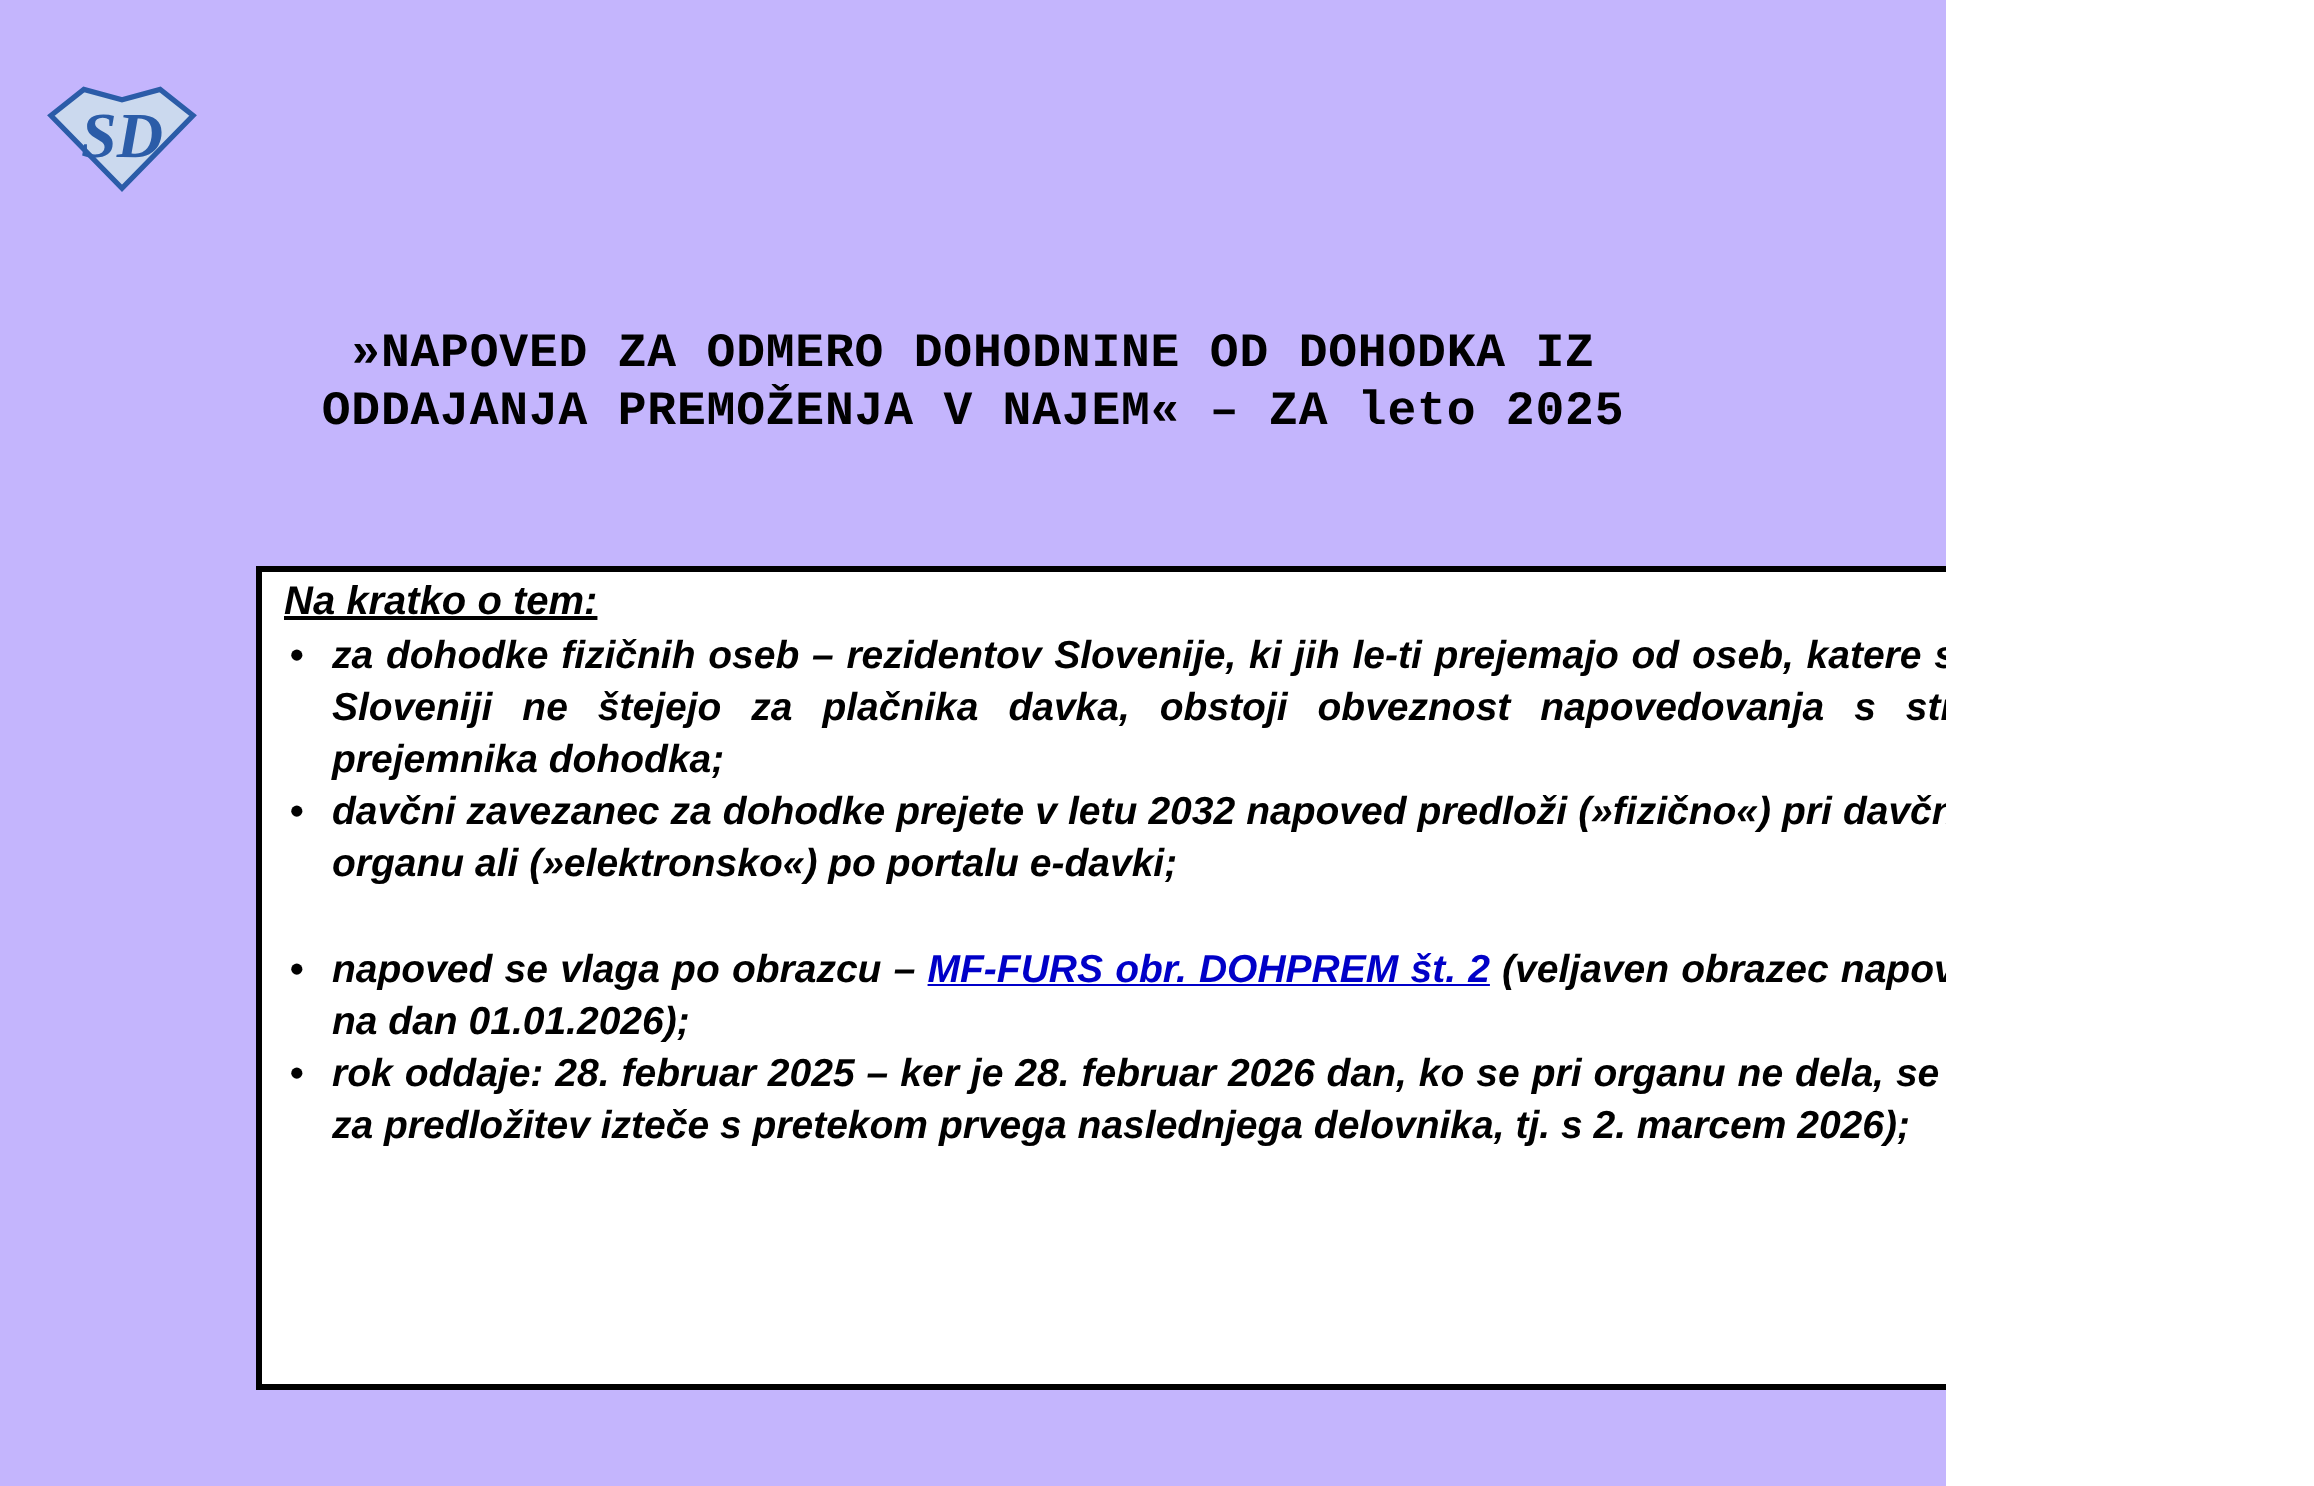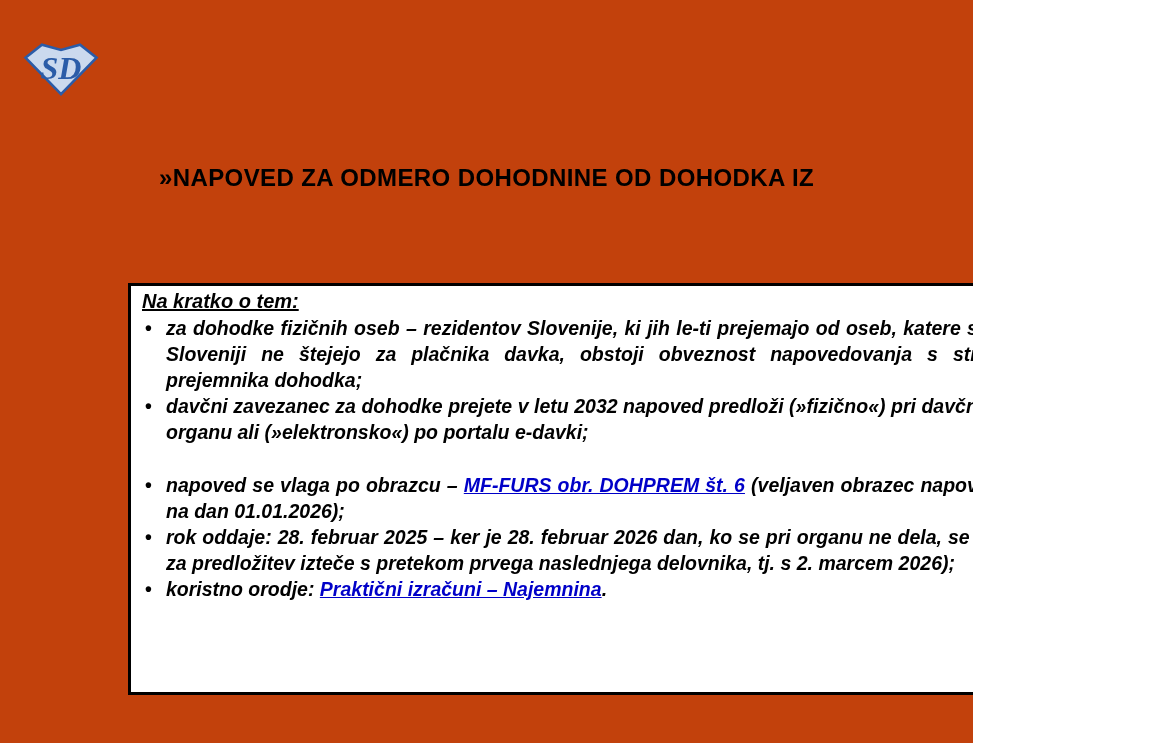--- a/index.html
+++ b/index.html
@@ -1,20 +1,20 @@
 <!DOCTYPE html>
 <html><head>
 <meta charset="utf-8">
 <style>
   html, body { margin: 0; padding: 0; background: #ffffff; }
   .page {
     position: relative;
     width: 973px;
     height: 743px;
-    background: #c2410c;
+    background: #c4b5fd;
     color: #000000;
     font-family: "Liberation Sans", sans-serif;
     overflow: hidden;
     --link-blue: #0000C8;
     --logo-blue: #2B5CA8;
     --logo-fill: #CBD9EE;
   }
 
   
   .logo { position: absolute; left: 22px; top: 40px; width: 78px; height: 58px; }
@@ -25,21 +25,21 @@
     font-family: "Liberation Serif", serif;
     font-size: 37px; font-style: italic; font-weight: bold;
   }
 
   
   .title {
     position: absolute; top: 163px; left: 0; width: 100%;
     margin: 0; text-align: center;
     font-size: 24px; font-weight: bold; line-height: 29px; letter-spacing: 0.4px;
   }
-  .title span { display: block; }
+  .title span { display: block; font-family: Liberation Mono, monospace; }
 
   
   .info-box {
     position: absolute; left: 128px; top: 283px;
     width: 902px; height: 412px;
     box-sizing: border-box;
     border: 3px solid #000000;
     padding: 2px 21px 0 7px;
     background: #ffffff;
   }
@@ -79,46 +79,44 @@
 
   <div class="logo">
     <svg viewBox="0 0 90 64">
       <polygon points="4,19 23,4 45,10 67,4 86,19 45,61"></polygon>
       <text x="45" y="43" text-anchor="middle">SD</text>
     </svg>
   </div>
 
   <h1 class="title">
     <span>»NAPOVED ZA ODMERO DOHODNINE OD DOHODKA IZ</span>
+    <span>ODDAJANJA PREMOŽENJA V NAJEM« – ZA leto 2025</span>
   </h1>
 
   <div class="info-box">
     <p class="box-heading">Na kratko o tem:</p>
     <ul class="bullets">
 
       <li>
         <span>za dohodke fizičnih oseb – rezidentov Slovenije, ki jih le-ti prejemajo od oseb, katere se v Sloveniji ne štejejo za plačnika davka, obstoji obveznost napovedovanja s strani prejemnika dohodka;</span>
       </li>
 
       <li>
         <span>davčni zavezanec za dohodke prejete v letu 2032 napoved predloži (»fizično«) pri davčnem organu ali (»elektronsko«) po portalu e-davki;</span>
       </li>
 
       <li class="blank-line"></li>
 
       <li>
-        <span>napoved se vlaga po obrazcu – </span><a class="doclink">MF-FURS obr. DOHPREM št. 6</a><span> (veljaven obrazec napovedi na dan 01.01.2026);</span>
+        <span>napoved se vlaga po obrazcu – </span><a class="doclink">MF-FURS obr. DOHPREM št. 2</a><span> (veljaven obrazec napovedi na dan 01.01.2026);</span>
       </li>
 
 
       <li>
         <span>rok oddaje: 28. februar 2025 – ker je 28. februar 2026 dan, ko se pri organu ne dela, se rok za predložitev izteče s pretekom prvega naslednjega delovnika, tj. s 2. marcem 2026);</span>
       </li>
 
 
-      <li>
-        <span>koristno orodje: </span><a class="doclink">Praktični izračuni – Najemnina</a><span>.</span>
-      </li>
 
     </ul>
   </div>
 
 </div>
 
 </body></html>

